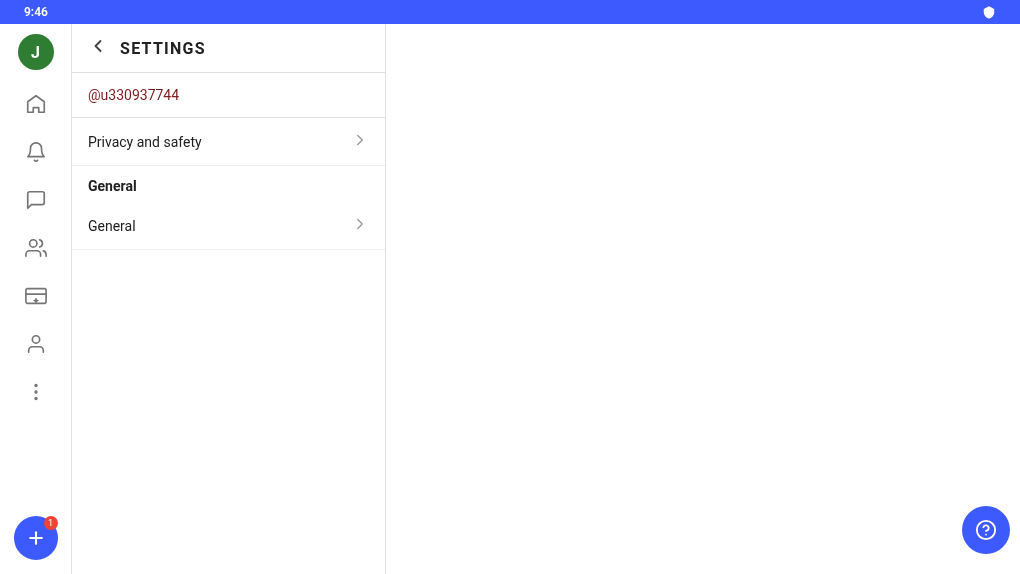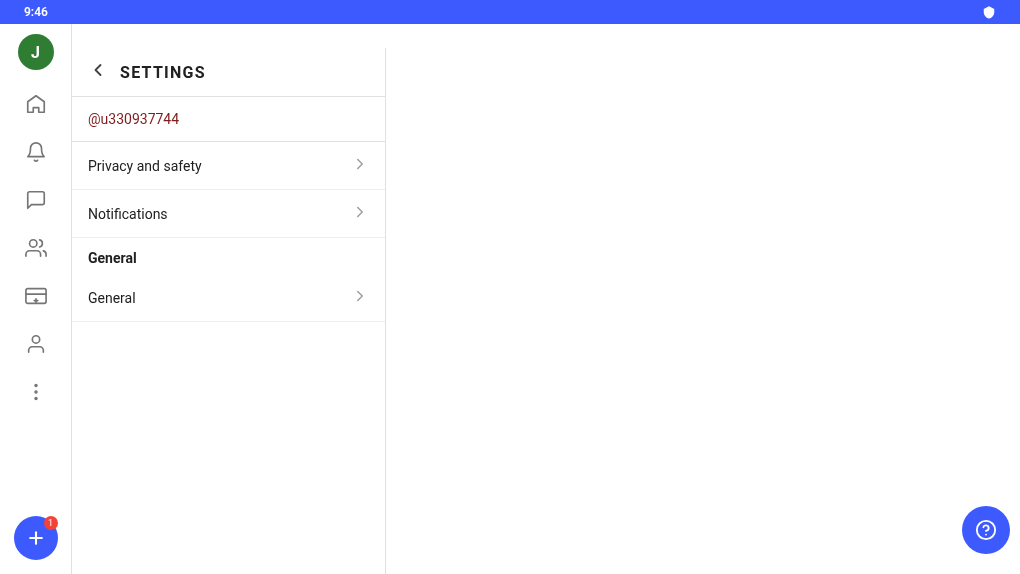--- a/index.html
+++ b/index.html
@@ -99,21 +99,20 @@
       border-radius: 50%;
       display: flex; align-items: center; justify-content: center;
     }
 
     
     #settings-panel {
       width: 314px;
       border-right: 1px solid #e0e0e0;
       display: flex;
       flex-direction: column;
-      margin-top: 24px;
     }
 
     .settings-header {
       display: flex;
       align-items: center;
       padding: 12px 16px;
       border-bottom: 1px solid #e0e0e0;
       gap: 12px;
     }
     .settings-header .back-btn {
@@ -280,28 +279,20 @@
 
     <div class="settings-item">
       <span class="item-label">Privacy and safety</span>
       <span class="chevron">
         <svg viewBox="0 0 24 24">
             <polyline points="9 18 15 12 9 6"></polyline>
           </svg>
       </span>
     </div>
 
-    <div class="settings-item">
-      <span class="item-label">Notifications</span>
-      <span class="chevron">
-        <svg viewBox="0 0 24 24">
-            <polyline points="9 18 15 12 9 6"></polyline>
-          </svg>
-      </span>
-    </div>
 
     <div class="settings-section-header">General</div>
 
     <div class="settings-item">
       <span class="item-label">General</span>
       <span class="chevron">
         <svg viewBox="0 0 24 24">
             <polyline points="9 18 15 12 9 6"></polyline>
           </svg>
       </span>

